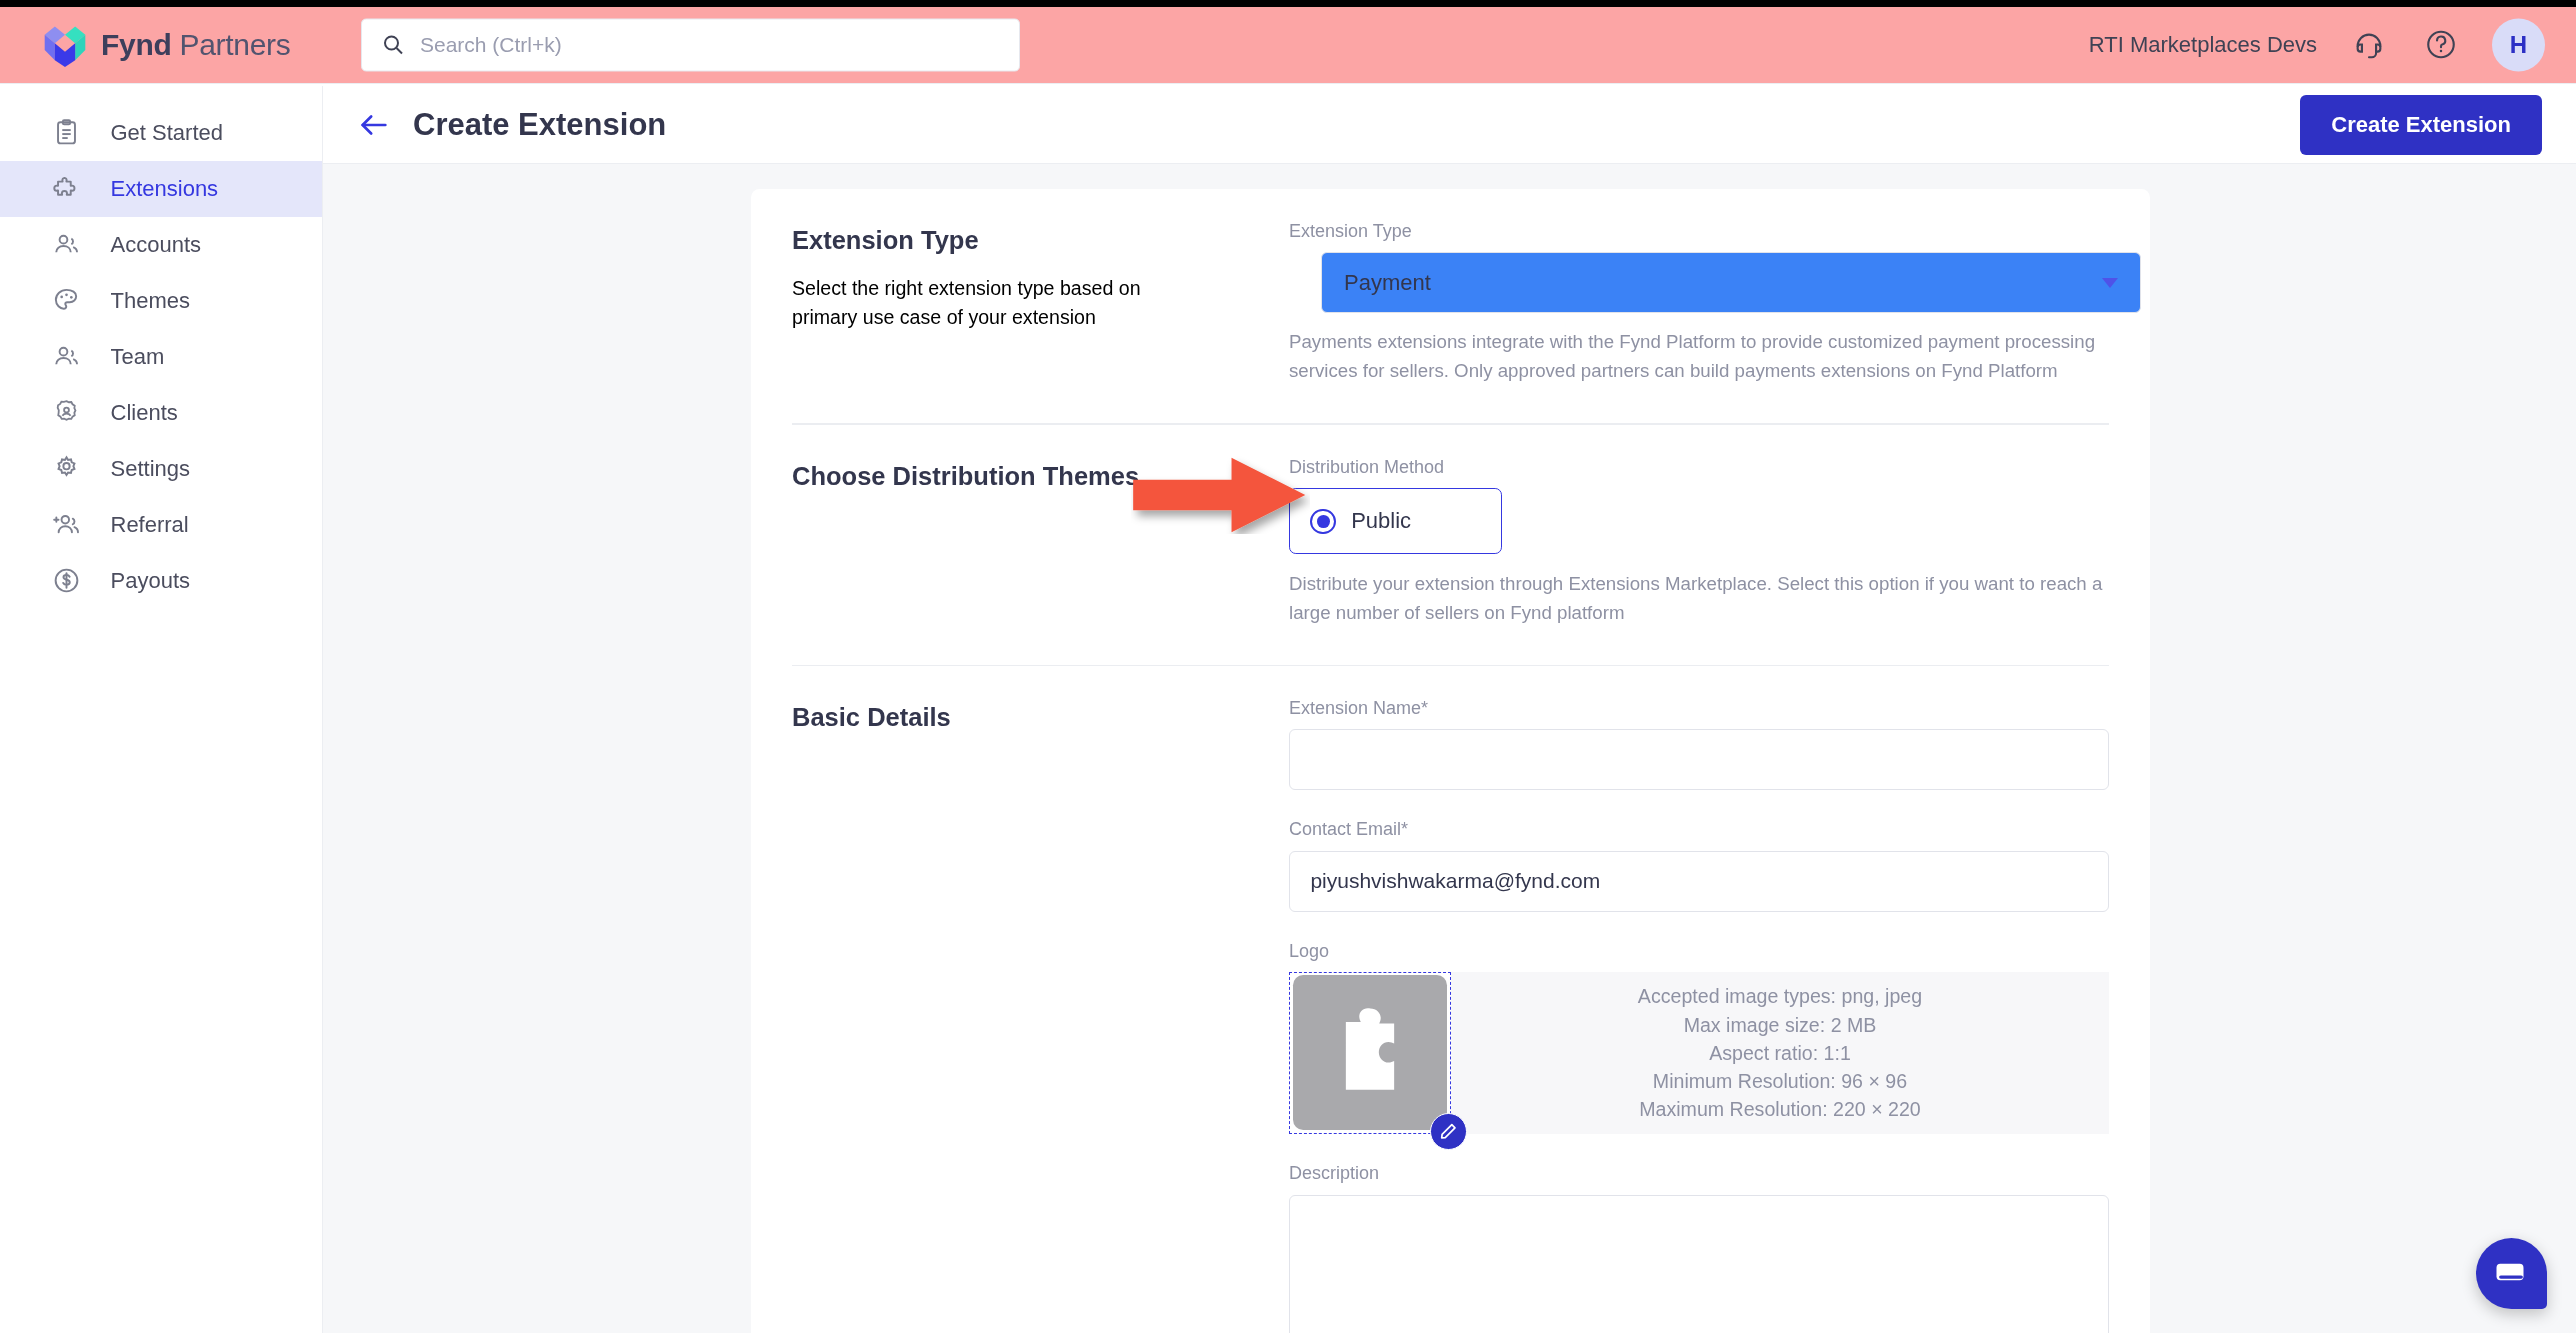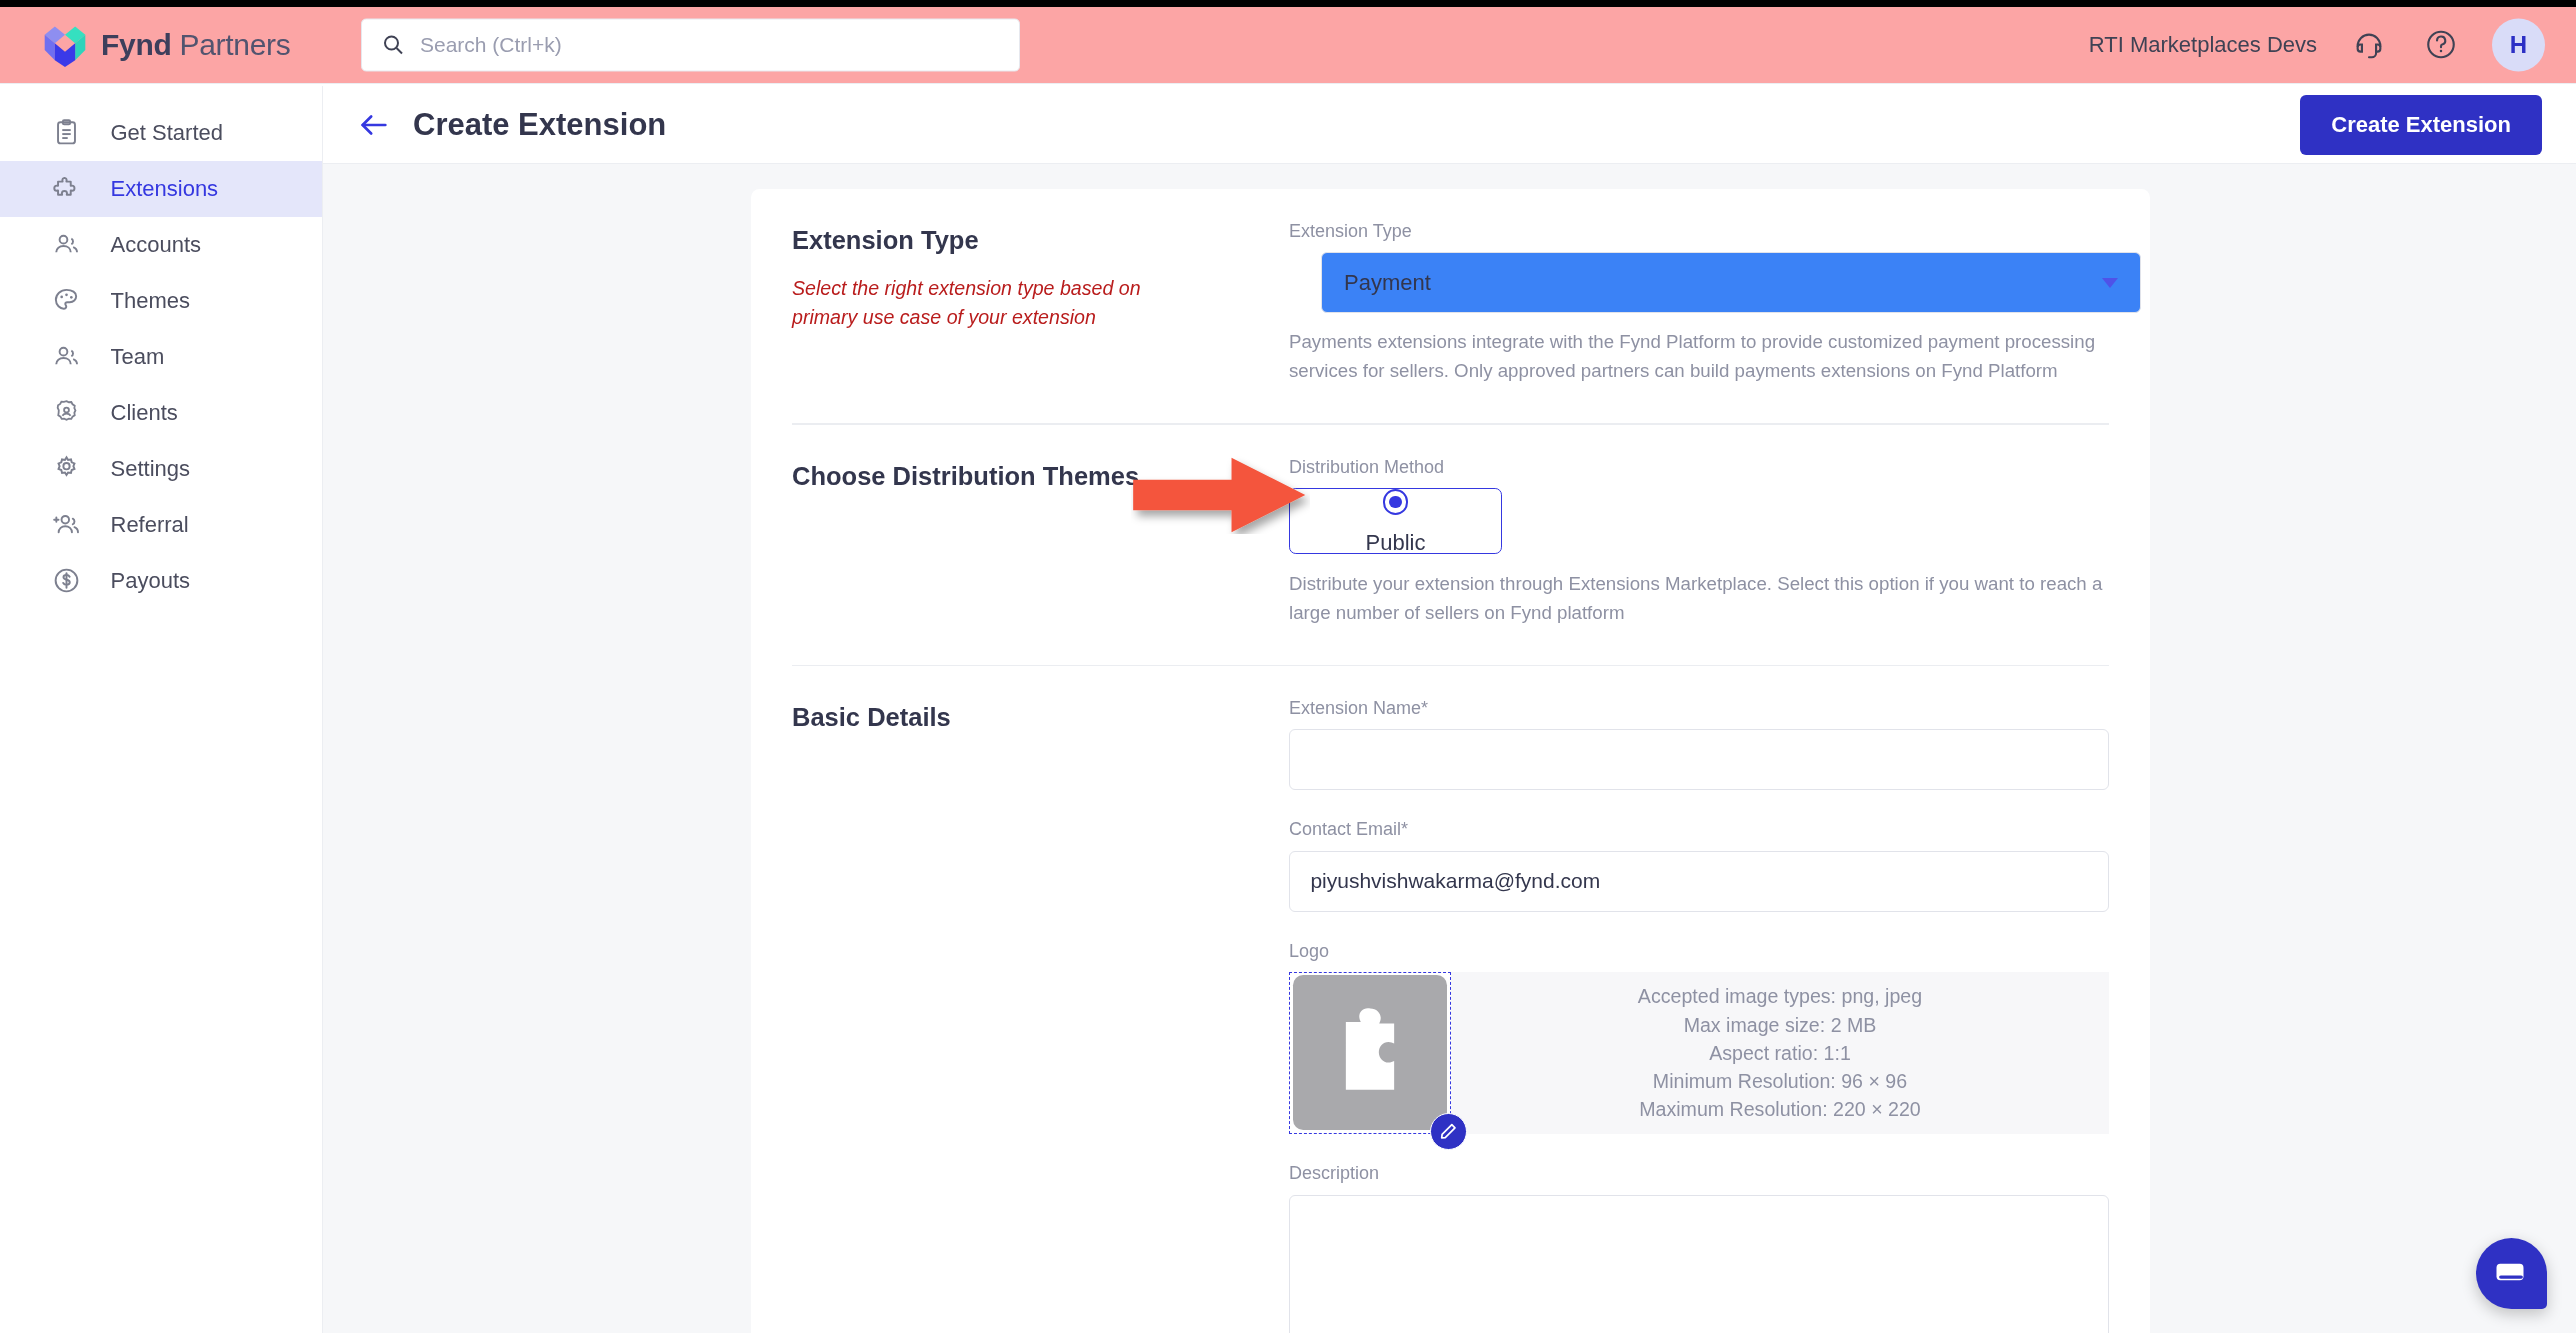--- a/index.html
+++ b/index.html
@@ -117,21 +117,21 @@
     width: 1399px; min-height: 1190px;
     background: #ffffff;
     border-radius: 8.5px;
   }
   .section {
     display: flex; padding: 0 41px;
   }
   .sec-left { width: 497px; flex-shrink: 0; padding-top: 37px; }
   .sec-right { flex: 1; padding-top: 32px; padding-bottom: 37px; }
   .sec-title { font-size: 25.5px; font-weight: 700; color: #33364d; margin-bottom: 18.7px; }
-  .sec-desc { font-size: 19.6px; color: #b91c1c; line-height: 1.52; max-width: 400px; font-style: italic; }
+  .sec-desc { font-size: 19.6px; color: #000000; line-height: 1.52; max-width: 400px; }
   .divider { height: 1.7px; background: #ebedf1; margin: 0 41px; }
 
   .field-label { font-size: 18px; color: #8e91a3; margin-bottom: 10.2px; }
   .select-box {
     width: 100%; height: 61px;
     border: 1.7px solid #e1e3ea; border-radius: 6px;
     display: flex; align-items: center; justify-content: space-between;
     padding: 0 22px; background: #3b82f6; cursor: pointer; margin-left: 32px;
   }
   .select-val { font-size: 22px; color: #33364d; }
@@ -142,21 +142,21 @@
     border-top: 10.2px solid #4f52e8;
   }
   .helper {
     font-size: 18.7px; color: #8e91a3; line-height: 1.55; margin-top: 15.3px;
   }
 
   .radio-card {
     width: 213px; height: 66px;
     border: 1.7px solid #3538e0; border-radius: 6.8px;
     display: flex; align-items: center; gap: 15.3px;
-    padding: 0 20.4px; margin-top: 3.4px; cursor: pointer; background:#fff;flex-direction:column;
+    padding: 0 20.4px; margin-top: 3.4px; cursor: pointer; background:#fff;
   }
   .radio-outer {
     width: 25.5px; height: 25.5px; border-radius: 50%;
     border: 2.6px solid #3538e0;
     display: flex; align-items: center; justify-content: center;
     flex-shrink: 0;
   }
   .radio-inner { width: 12.8px; height: 12.8px; border-radius: 50%; background: #3538e0; }
   .radio-text { font-size: 22px; color: #33364d; }
 

